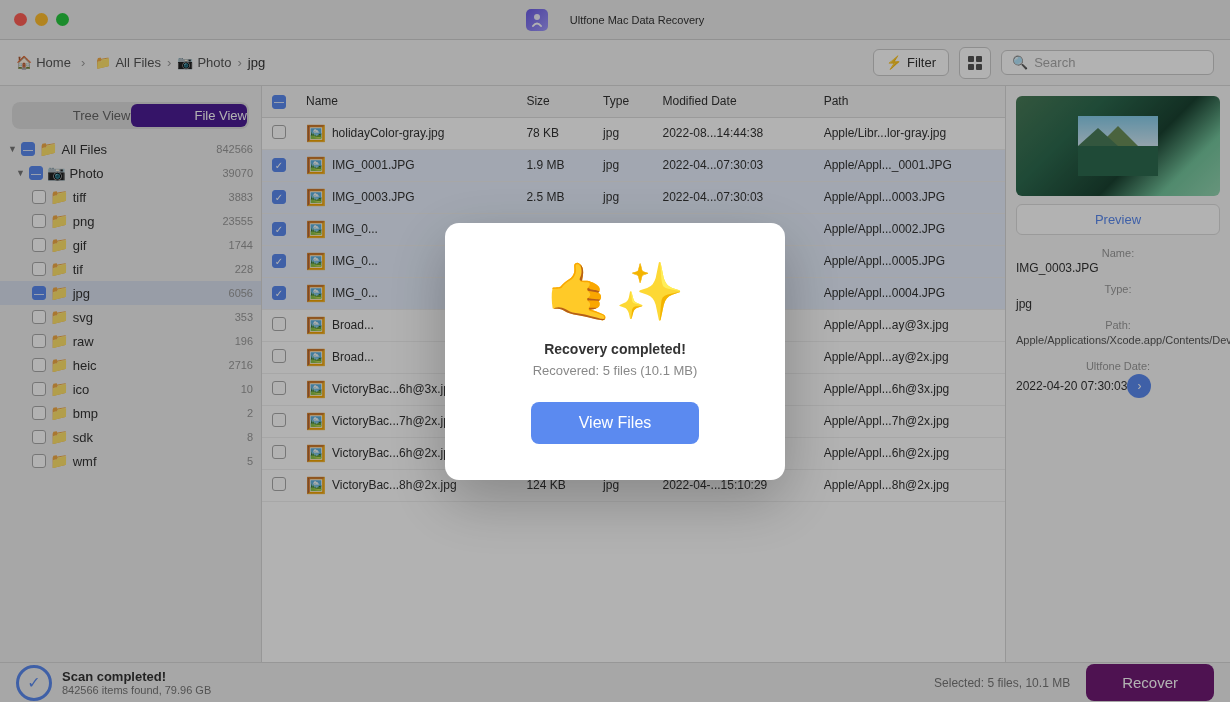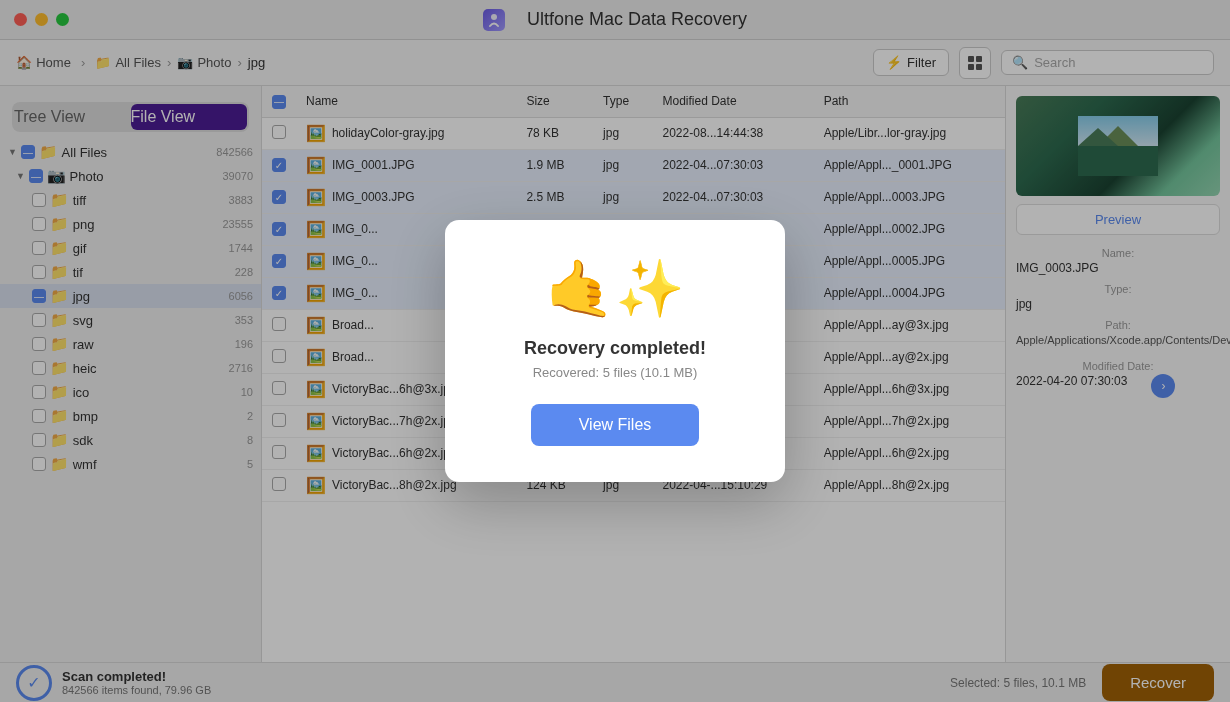--- a/index.html
+++ b/index.html
@@ -35,21 +35,21 @@
       border: none;
       cursor: pointer;
     }
     .btn-close { background: #ff5f57; }
     .btn-min { background: #ffbd2e; }
     .btn-max { background: #28c940; }
     .title-bar-logo {
       display: flex;
       align-items: center;
       gap: 22px;
-      font-size: 18px;
+      font-size: 11px;
       color: #333;
     }
     .logo-icon {
       width: 22px;
       height: 22px;
       background: linear-gradient(135deg, #6c5ce7, #a29bfe);
       border-radius: 5px;
       display: flex;
       align-items: center;
       justify-content: center;
@@ -156,24 +156,24 @@
     }
     .view-toggle {
       display: flex;
       margin: 8px 12px;
       background: #ddd;
       border-radius: 8px;
       padding: 2px;
     }
     .view-toggle-btn {
       flex: 1;
-      text-align: left;
+      text-align: right;
       padding: 4px 0;
       border-radius: 6px;
-      font-size: 16px;
+      font-size: 13px;
       cursor: pointer;
       color: #666;
     }
     .view-toggle-btn.active {
       background: #4c1d95;
       color: white;
     }
     .sidebar-item {
       display: flex;
       align-items: center;
@@ -323,25 +323,25 @@
       display: flex;
       align-items: center;
       justify-content: center;
       color: #5b8af0;
       font-size: 16px;
     }
     .scan-text { font-size: 13px; font-weight: 600; color: #333; }
     .scan-sub { font-size: 11px; color: #777; }
     .bottom-spacer { flex: 1; }
     .recover-btn {
-      background: #a16207;
+      background: #701a75;
       color: white;
       border: none;
       border-radius: 8px;
-      padding: 10px 28px;
+      padding: 10px 36px;
       font-size: 15px;
       font-weight: 500;
       cursor: pointer;
     }
     .selected-info { font-size: 12px; color: #777; }
 
     
     .modal-overlay {
       position: fixed;
       top: 0;
@@ -360,21 +360,21 @@
       padding: 36px 40px;
       width: 340px;
       text-align: center;
       box-shadow: 0 20px 60px rgba(0,0,0,0.25);
     }
     .modal-emoji {
       font-size: 56px;
       margin-bottom: 16px;
     }
     .modal-title {
-      font-size: 18px;
+      font-size: 14px;
       font-weight: 600;
       color: #333;
       margin-bottom: 6px;
     }
     .modal-subtitle {
       font-size: 13px;
       color: #888;
       margin-bottom: 24px;
     }
     .modal-btn {
@@ -748,22 +748,22 @@
     </div>
     <div class="info-section">
       <div class="info-label">Type:</div>
       <div class="info-value">jpg</div>
     </div>
     <div class="info-section">
       <div class="info-label">Path:</div>
       <div class="info-path">Apple/Applications/Xcode.app/Contents/Developer/Platforms/iPhoneOS.platform/Library/Developer/CoreSimulator/Profiles/Runtimes/iOS.simruntime/Contents/Resources/SampleContent/Media/DCIM/100APPLE/IMG_0003.JPG</div>
     </div>
     <div style="position:relative; margin-top: 4px;">
-      <div class="info-label">Modified Date:</div>
-      <div style="display:flex; align-items:flex-start; gap:24px;">
+      <div class="info-label">Ultfone Date:</div>
+      <div style="display:flex; align-items:center; gap:0;">
         <div class="info-value">2022-04-20 07:30:03</div>
         <div style="width:24px;height:24px;background:#5b8af0;border-radius:50%;display:flex;align-items:center;justify-content:center;color:white;font-size:12px;cursor:pointer;flex-shrink:0;">›</div>
       </div>
     </div>
   </div>
 </div>
 
 <div class="bottom-bar">
   <div class="scan-status">
     <div class="scan-icon">✓</div>

